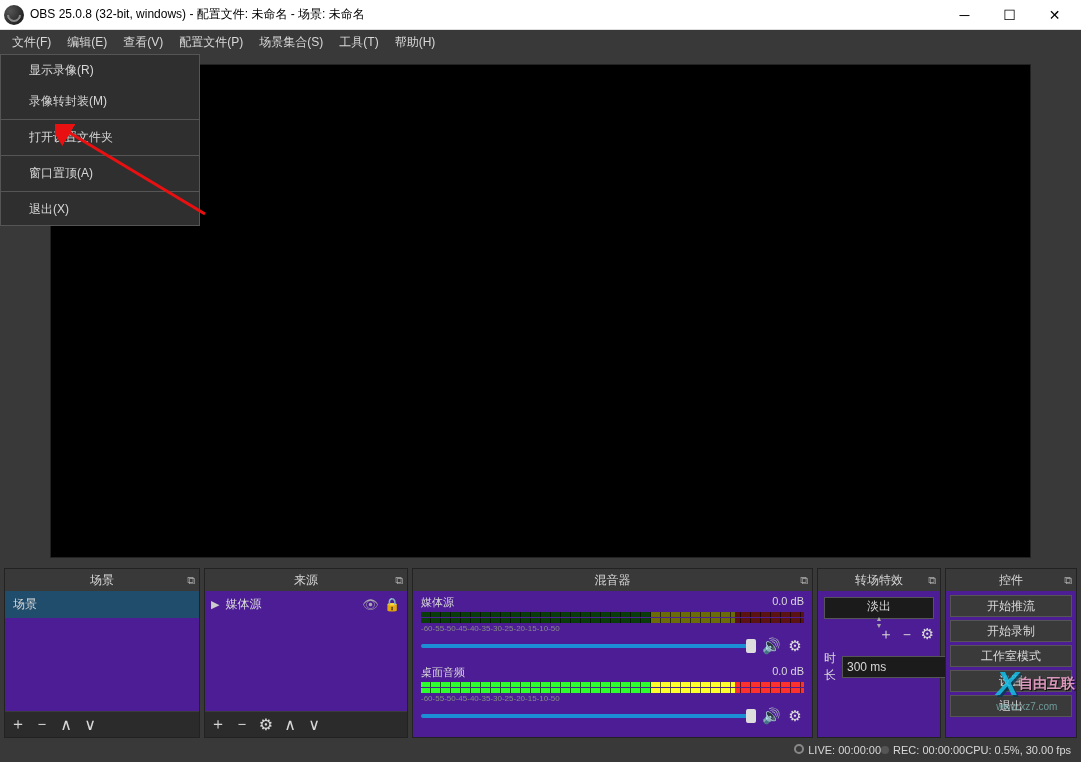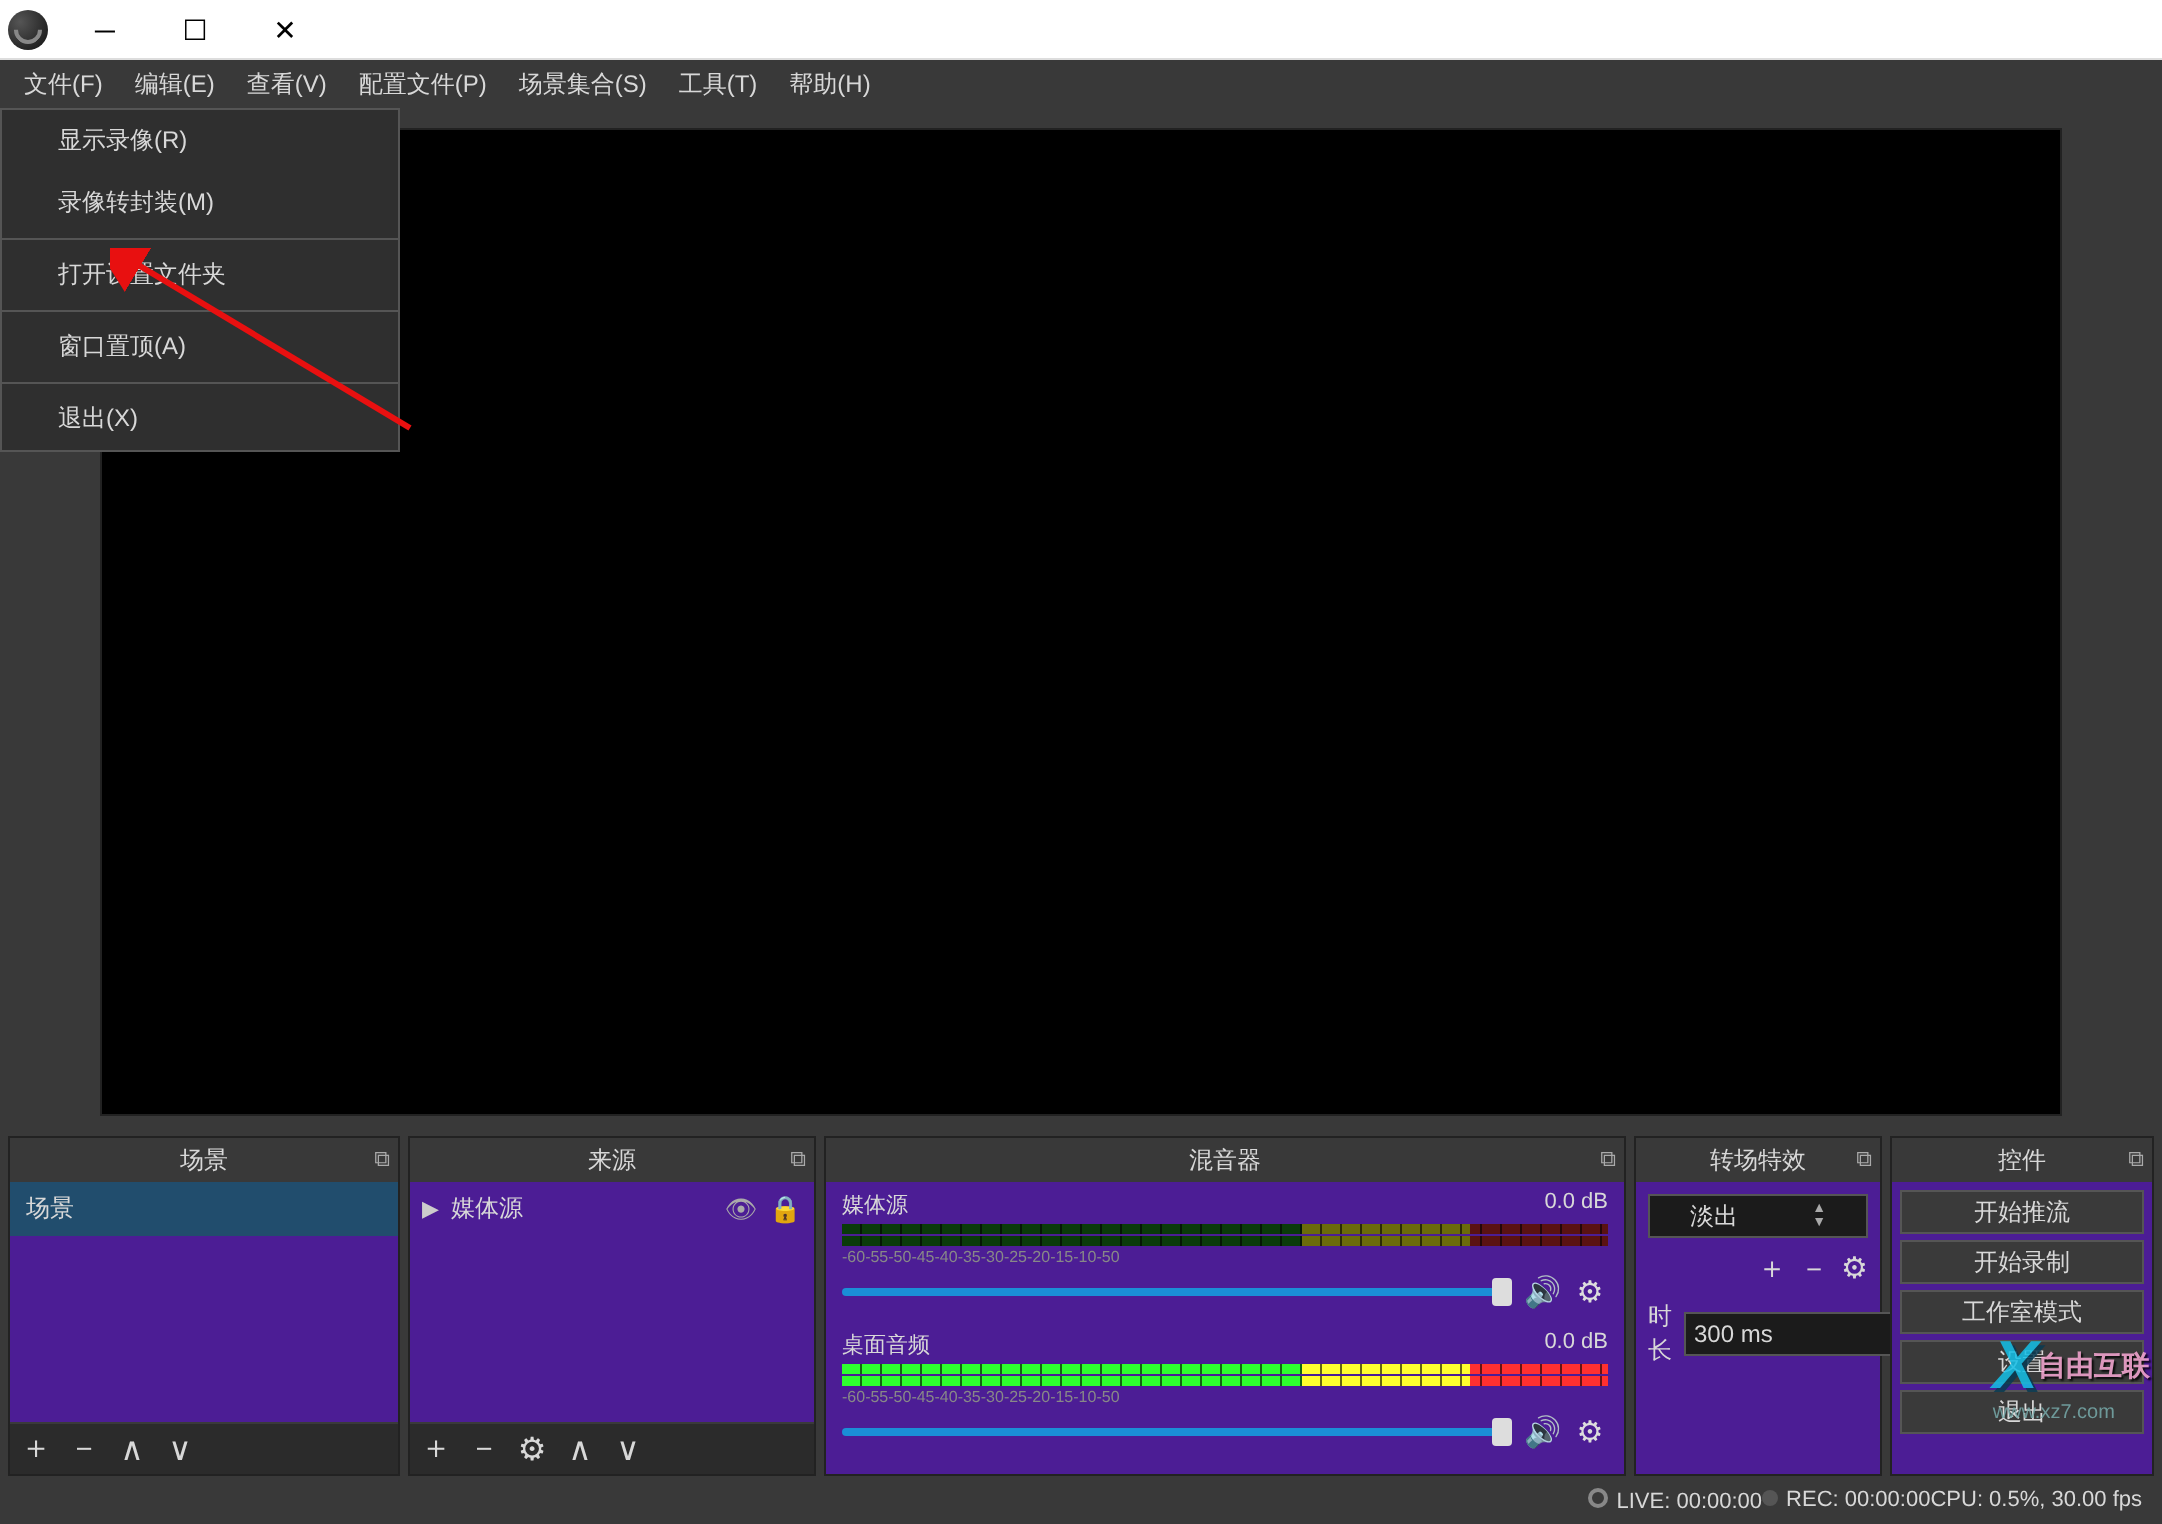--- a/index.html
+++ b/index.html
@@ -60,21 +60,21 @@
 .meter-double { display: flex; flex-direction: column; gap: 1px; }
 .meter-double .meter { height: 5px; }
 .ticks { display: flex; color: #888; font-size: 8px; margin-top: 1px; }
 .slider-row { display: flex; align-items: center; gap: 6px; margin-top: 4px; }
 .vol-slider { flex: 1; height: 4px; background: #1b8ed6; position: relative; border-radius: 2px; }
 .vol-slider::after { content: ""; position: absolute; right: 0; top: -5px; width: 10px; height: 14px; background: #ddd; border-radius: 2px; }
 .spk-icon, .gear-icon { color: #ddd; font-size: 15px; width: 18px; text-align: center; }
 
 
 .trans-body { padding: 6px; color: #d8d8d8; font-size: 12px; }
-.trans-select { width: 100%; height: 22px; background: #1b1b1b; border: 1px solid #555; color: #d8d8d8; padding: 0 20px; font-size: 12px; display: flex; align-items: center; justify-content: space-between; }
+.trans-select { width: 100%; height: 22px; background: #1b1b1b; border: 1px solid #555; color: #d8d8d8; padding: 0 3px; font-size: 12px; display: flex; align-items: center; justify-content: space-between; flex-direction: column; }
 .trans-tbrow { display: flex; gap: 6px; margin-top: 6px; justify-content: flex-end; font-size: 15px; }
 .trans-dur { display: flex; align-items: center; gap: 6px; margin-top: 6px; }
 .trans-dur input { flex: 1; height: 22px; background: #1b1b1b; border: 1px solid #555; color: #d8d8d8; padding: 0 4px; font-size: 12px; }
 .spin { display: flex; flex-direction: column; font-size: 7px; color: #aaa; line-height: 7px; }
 
 
 .ctrl-body { padding: 4px; display: flex; flex-direction: column; gap: 3px; }
 .ctrl-btn { height: 22px; background: #3a3a3a; border: 1px solid #555; color: #d8d8d8; font-size: 12px; display: flex; align-items: center; justify-content: center; }
 
 
@@ -86,20 +86,21 @@
 .watermark { position: absolute; right: 6px; bottom: 26px; z-index: 50; opacity: .85; pointer-events: none; }
 .wm-x { font-size: 34px; font-weight: 900; font-style: italic; color: #14c0e8; text-shadow: 2px 2px 0 #083a52; display: inline-block; vertical-align: middle; }
 .wm-text { color: #f9a8d4; font-size: 14px; font-weight: 700; vertical-align: middle; text-shadow: 1px 1px 1px #000; }
 .wm-url { color: #7aa; font-size: 10px; display: block; text-align: left; margin-top: -2px; }
 </style>
 </head>
 <body>
 
 <div class="titlebar">
   <div class="app-icon"></div>
+  <div class="title-text">OBS 25.0.8 (32-bit, windows) - 配置文件: 未命名 - 场景: 未命名</div>
   <div class="win-controls">
     <div class="win-btn">─</div>
     <div class="win-btn">☐</div>
     <div class="win-btn">✕</div>
   </div>
 </div>
 
 <div class="menubar">
   <div class="menu-item">文件(F)</div>
   <div class="menu-item">编辑(E)</div>

